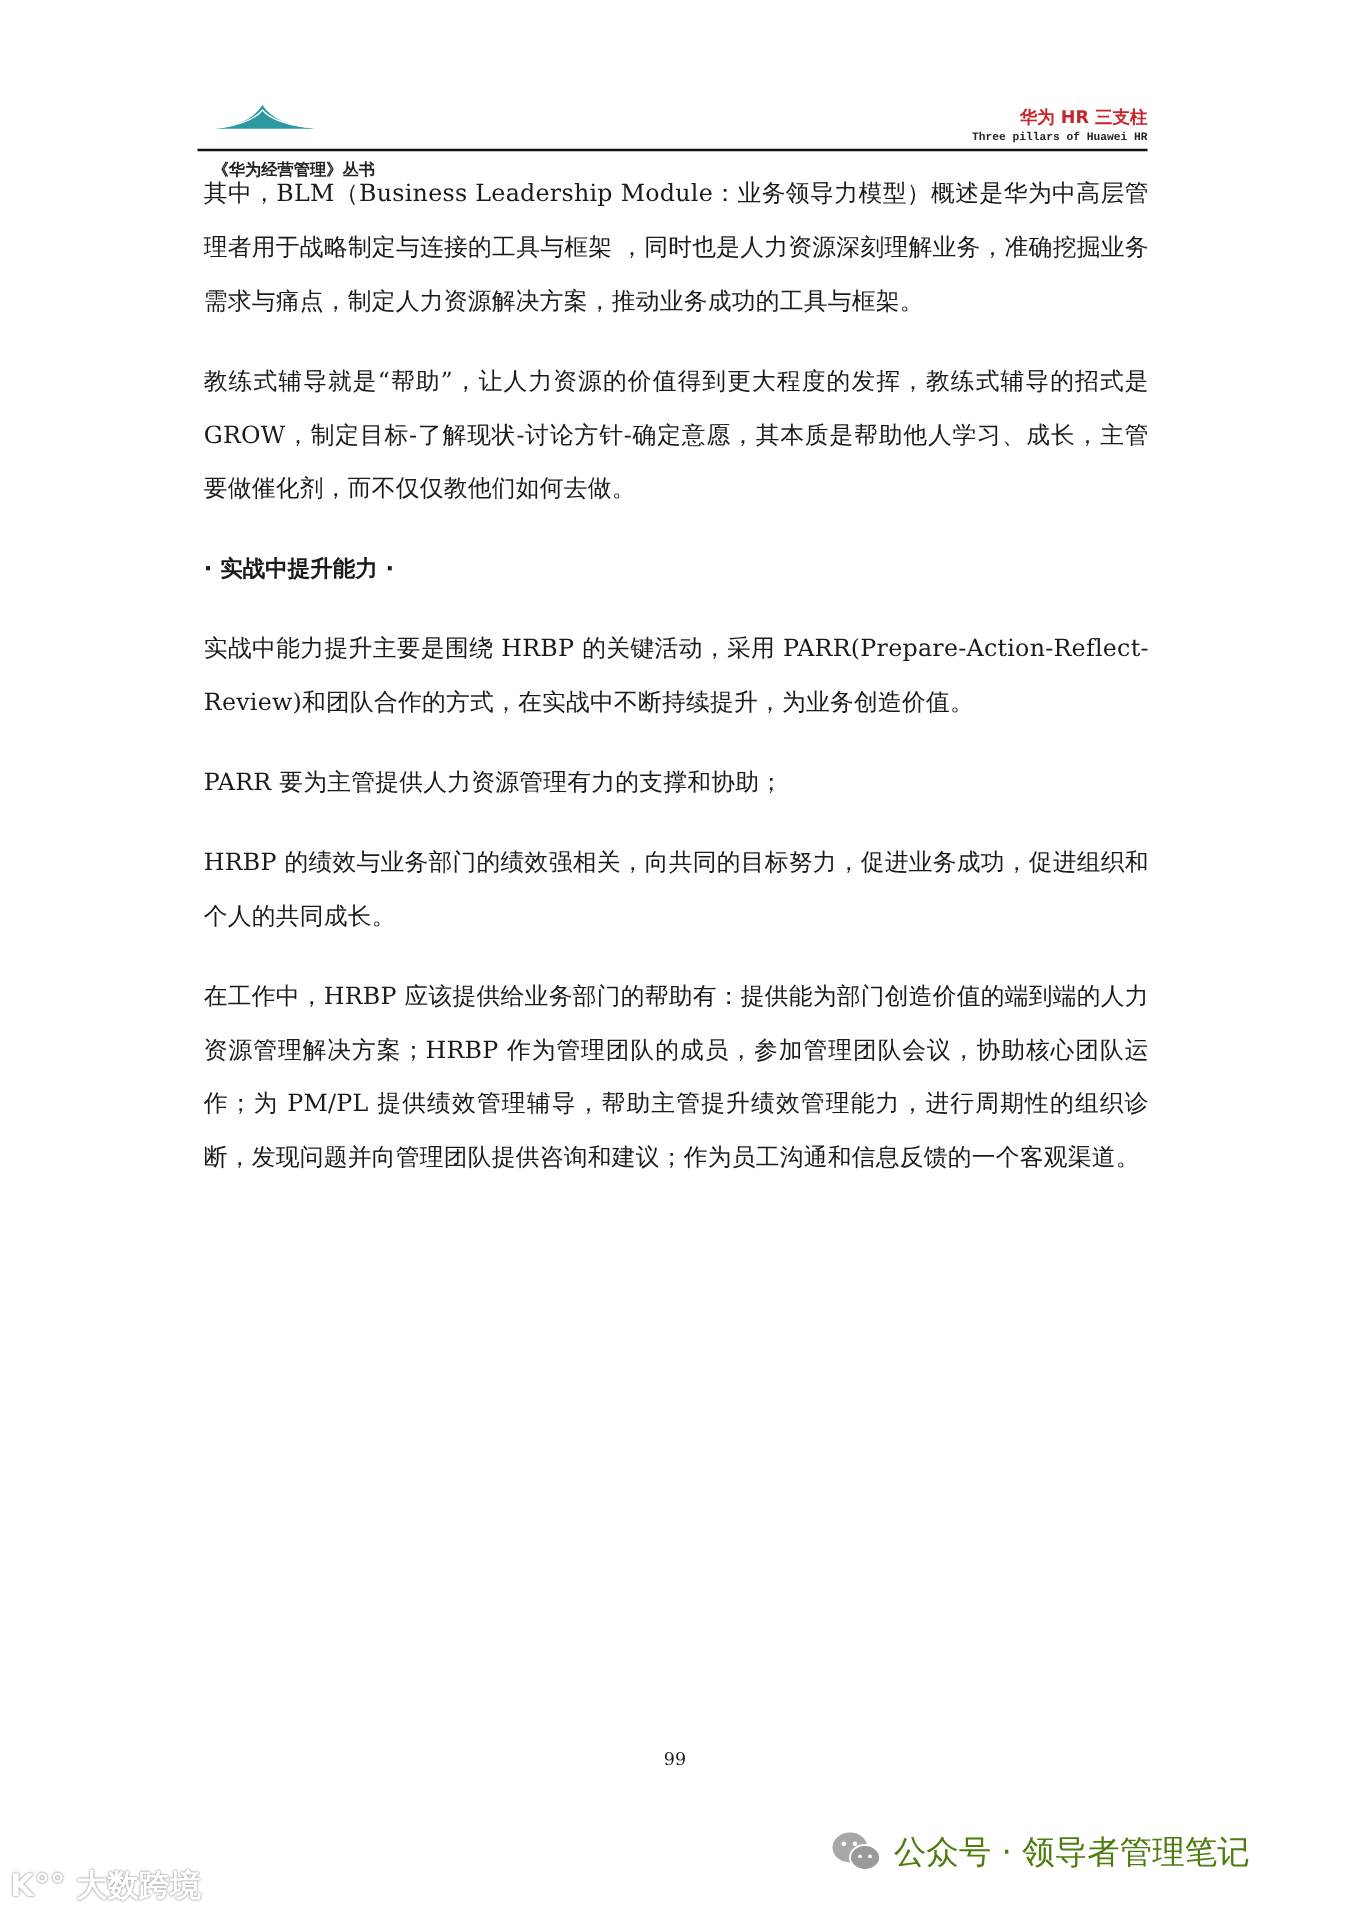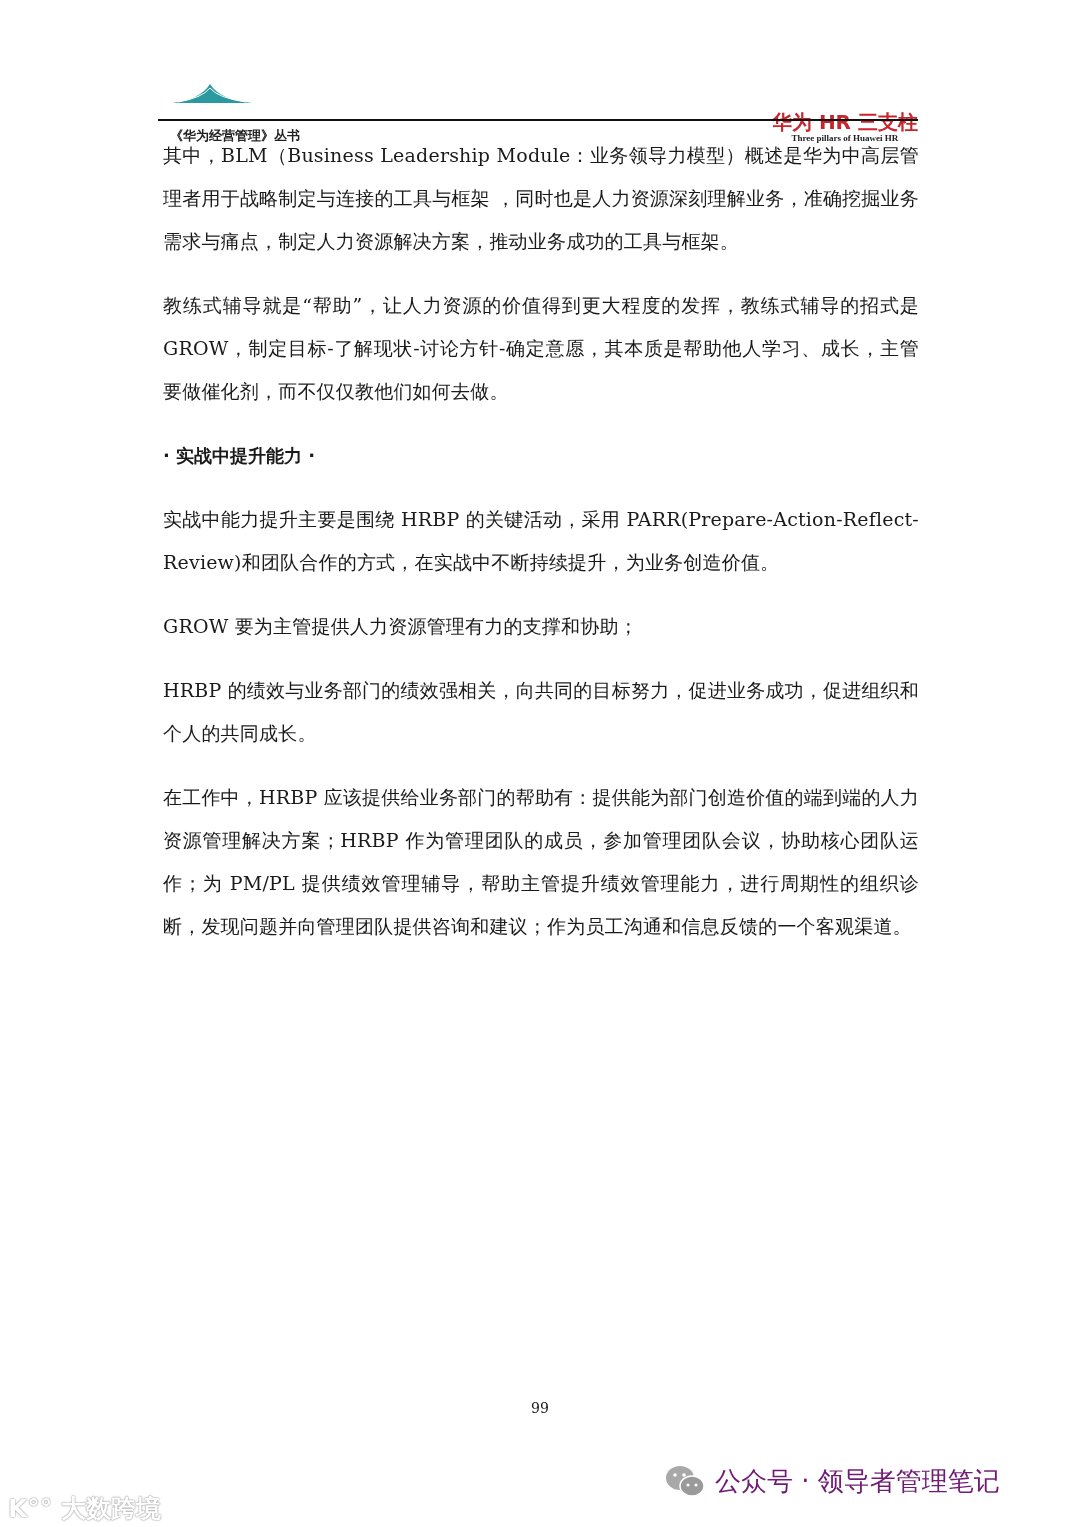--- a/index.html
+++ b/index.html
@@ -4,30 +4,30 @@
 <style>
   html, body { margin: 0; padding: 0; }
   body {
     width: 1080px; height: 1527px; background: #ffffff; position: relative; overflow: hidden;
     font-family: "DejaVu Serif", "Liberation Serif", serif; color: #1a1a1a;
   }
   .header { position: absolute; left: 158px; top: 70px; width: 760px; height: 52px; }
   .logo { position: absolute; left: 14px; top: 10px; width: 80px; height: 24px; }
   .series { position: absolute; left: 12px; top: 32px; font-family: "DejaVu Sans", sans-serif; font-size: 13px; font-weight: bold; color: #222; margin-top: 25px; }
   .brand { position: absolute; right: 0; top: 14px; text-align: right; }
-  .brand-title { font-family: "DejaVu Sans", sans-serif; font-weight: bold; font-size: 20px; color: #c8242c; line-height: 20px; margin-top: 28px; }
-  .brand-sub { font-family: Liberation Serif, serif; font-weight: bold; font-size: 9px; color: #222; line-height: 12px; text-align: center; }
+  .brand-title { font-family: "DejaVu Sans", sans-serif; font-weight: bold; font-size: 14px; color: #c8242c; line-height: 20px; }
+  .brand-sub { font-family: Liberation Mono, monospace; font-weight: bold; font-size: 9px; color: #222; line-height: 12px; text-align: center; }
   .rule { position: absolute; left: 0; top: 49px; width: 760px; height: 0; border-top: 2px solid #111; }
   .content { position: absolute; left: 163px; top: 134px; width: 756px; }
   .para { margin: 0 0 21px 0; font-size: 19px; line-height: 43px; text-align: justify; letter-spacing: 0.2px; }
   .para.spaced { text-align: justify; text-align-last: left; }
   .heading { font-family: "DejaVu Sans", sans-serif; font-weight: bold; font-size: 18px; line-height: 43px; margin: 0 0 21px 0; }
   .pageno { position: absolute; left: 0; width: 1080px; top: 1400px; text-align: center; font-size: 14px; }
   .wm-left { position: absolute; left: 8px; top: 1492px; font-family: "DejaVu Sans", sans-serif; font-size: 25px; color: #ffffff; text-shadow: 0 0 2px #999, 0 0 1px #888; font-weight: bold; }
-  .wm-right { position: absolute; left: 665px; top: 1464px; display: flex; align-items: center; font-family: "DejaVu Sans", sans-serif; font-size: 26px; color: #701a75; }
+  .wm-right { position: absolute; left: 665px; top: 1464px; display: flex; align-items: center; font-family: "DejaVu Sans", sans-serif; font-size: 26px; color: #4d7c0f; }
   .wm-right svg { margin-right: 10px; }
 </style>
 </head>
 <body>
 
 <div class="header">
   <svg class="logo" viewBox="0 0 80 24">
     <path d="M0 23 Q 28 20 38 4 Q 48 20 80 23 Z" fill="#2a9aa0"></path>
     <path d="M6 22 Q 30 18 38 8 Q 46 18 74 22" fill="none" stroke="#ffffff" stroke-width="1"></path>
   </svg>
@@ -37,21 +37,21 @@
     <div class="brand-sub">Three pillars of Huawei HR</div>
   </div>
   <div class="rule"></div>
 </div>
 
 <div class="content">
   <p class="para">其中，BLM（Business Leadership Module：业务领导力模型）概述是华为中高层管理者用于战略制定与连接的工具与框架 ，同时也是人力资源深刻理解业务，准确挖掘业务需求与痛点，制定人力资源解决方案，推动业务成功的工具与框架。</p>
   <p class="para">教练式辅导就是“帮助”，让人力资源的价值得到更大程度的发挥，教练式辅导的招式是 GROW，制定目标-了解现状-讨论方针-确定意愿，其本质是帮助他人学习、成长，主管要做催化剂，而不仅仅教他们如何去做。</p>
   <div class="heading">· 实战中提升能力 ·</div>
   <p class="para spaced">实战中能力提升主要是围绕 HRBP 的关键活动，采用 PARR(Prepare-Action-Reflect-Review)和团队合作的方式，在实战中不断持续提升，为业务创造价值。</p>
-  <p class="para">GROW 要为主管提供人力资源管理有力的支撑和协助；</p>
+  <p class="para">PARR 要为主管提供人力资源管理有力的支撑和协助；</p>
   <p class="para">HRBP 的绩效与业务部门的绩效强相关，向共同的目标努力，促进业务成功，促进组织和个人的共同成长。</p>
   <p class="para">在工作中，HRBP 应该提供给业务部门的帮助有：提供能为部门创造价值的端到端的人力资源管理解决方案；HRBP 作为管理团队的成员，参加管理团队会议，协助核心团队运作；为 PM/PL 提供绩效管理辅导，帮助主管提升绩效管理能力，进行周期性的组织诊断，发现问题并向管理团队提供咨询和建议；作为员工沟通和信息反馈的一个客观渠道。</p>
 </div>
 
 <div class="pageno">99</div>
 
 <div class="wm-left">
   <span>K°°</span>
   <span>大数跨境</span>
 </div>

